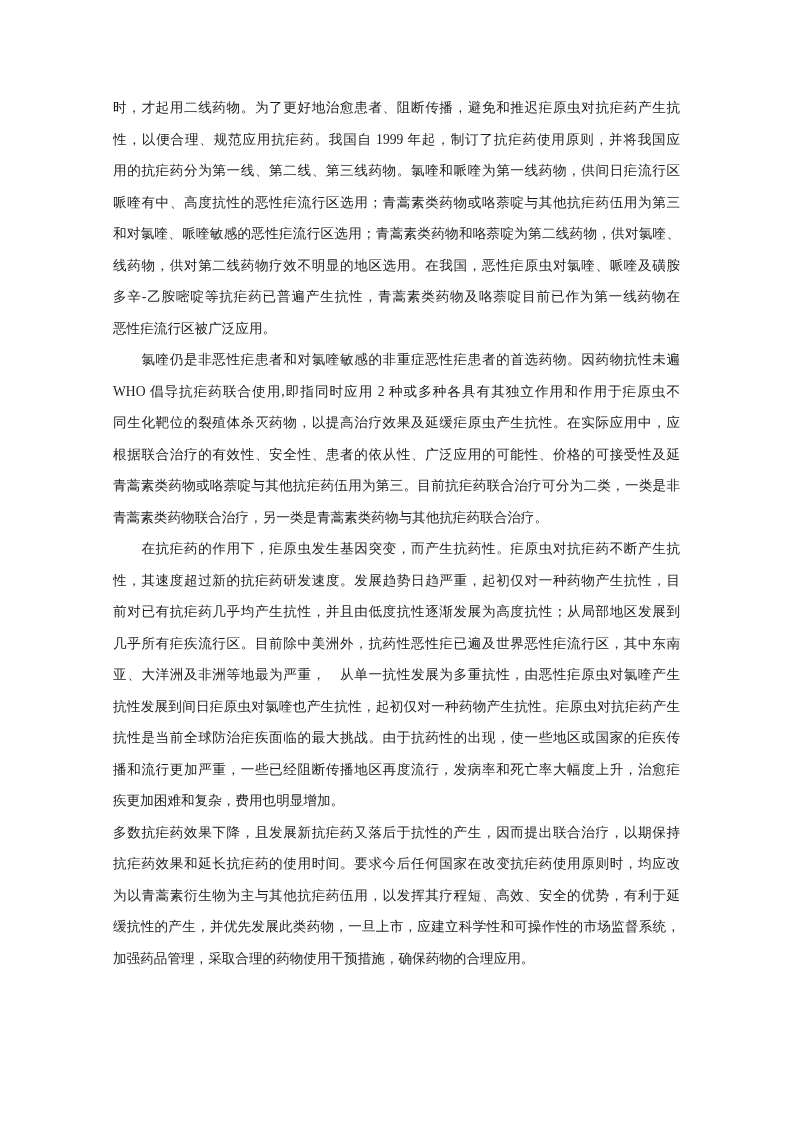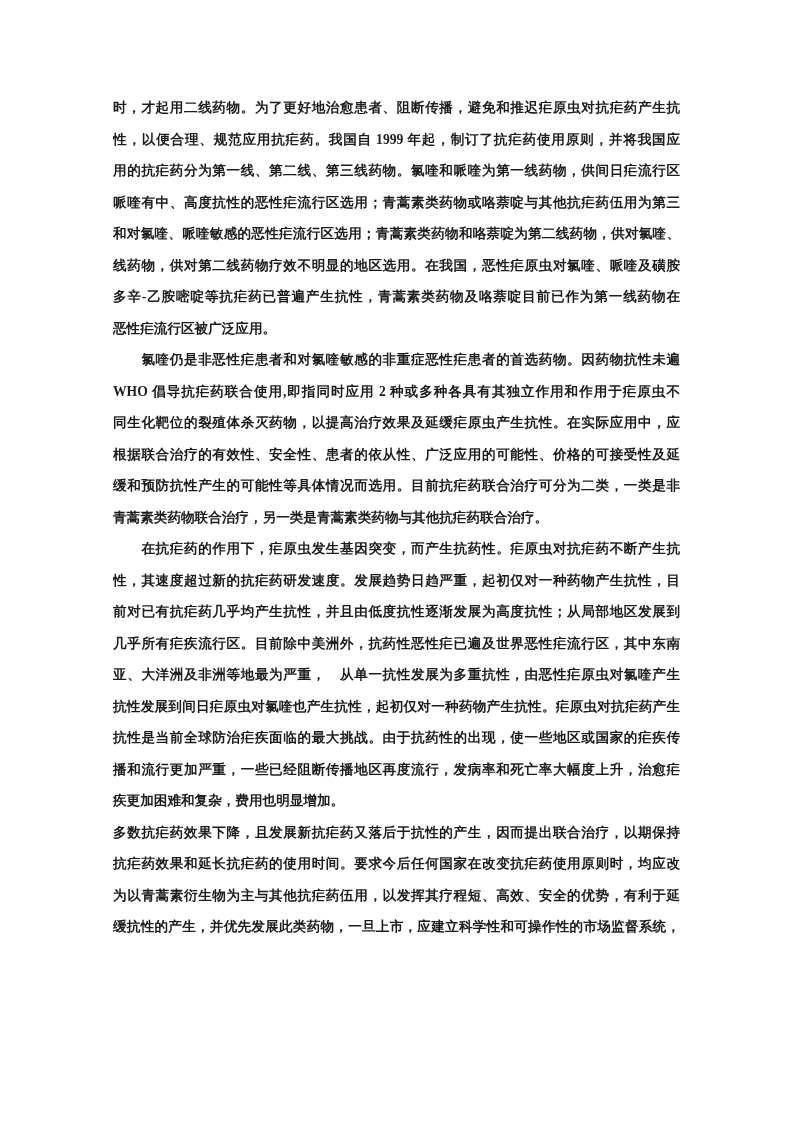--- a/index.html
+++ b/index.html
@@ -30,21 +30,20 @@
   .paragraph {
     margin: 0;
     padding: 0;
   }
   .text-line {
     line-height: 31.5px;
     height: 31.5px;
     text-align: justify;
     text-align-last: justify;
     overflow: hidden;
-    font-weight: bold;
   }
   .text-line.last {
     text-align-last: left;
   }
 </style>
 </head>
 <body>
 
 <div class="page" style="background: rgb(255, 255, 255);">
   <div class="text-block" id="text-block" style="color: rgb(28, 28, 28);">
@@ -56,34 +55,35 @@
         <div class="text-line">和对氯喹、哌喹敏感的恶性疟流行区选用；青蒿素类药物和咯萘啶为第二线药物，供对氯喹、</div>
         <div class="text-line">线药物，供对第二线药物疗效不明显的地区选用。在我国，恶性疟原虫对氯喹、哌喹及磺胺</div>
         <div class="text-line">多辛-乙胺嘧啶等抗疟药已普遍产生抗性，青蒿素类药物及咯萘啶目前已作为第一线药物在</div>
         <div class="text-line last">恶性疟流行区被广泛应用。</div>
       </div>
       <div class="paragraph">
         <div class="text-line">　　氯喹仍是非恶性疟患者和对氯喹敏感的非重症恶性疟患者的首选药物。因药物抗性未遍</div>
         <div class="text-line">WHO 倡导抗疟药联合使用,即指同时应用 2 种或多种各具有其独立作用和作用于疟原虫不</div>
         <div class="text-line">同生化靶位的裂殖体杀灭药物，以提高治疗效果及延缓疟原虫产生抗性。在实际应用中，应</div>
         <div class="text-line">根据联合治疗的有效性、安全性、患者的依从性、广泛应用的可能性、价格的可接受性及延</div>
-        <div class="text-line">缓和预防抗性产生的可能性等具体情况而选用。目前抗疟药联合治疗可分为二类，一类是非</div>
+        <div class="text-line">青蒿素类药物或咯萘啶与其他抗疟药伍用为第三。目前抗疟药联合治疗可分为二类，一类是非</div>
         <div class="text-line last">青蒿素类药物联合治疗，另一类是青蒿素类药物与其他抗疟药联合治疗。</div>
       </div>
       <div class="paragraph">
         <div class="text-line">　　在抗疟药的作用下，疟原虫发生基因突变，而产生抗药性。疟原虫对抗疟药不断产生抗</div>
         <div class="text-line">性，其速度超过新的抗疟药研发速度。发展趋势日趋严重，起初仅对一种药物产生抗性，目</div>
         <div class="text-line">前对已有抗疟药几乎均产生抗性，并且由低度抗性逐渐发展为高度抗性；从局部地区发展到</div>
         <div class="text-line">几乎所有疟疾流行区。目前除中美洲外，抗药性恶性疟已遍及世界恶性疟流行区，其中东南</div>
         <div class="text-line">亚、大洋洲及非洲等地最为严重，　从单一抗性发展为多重抗性，由恶性疟原虫对氯喹产生</div>
         <div class="text-line">抗性发展到间日疟原虫对氯喹也产生抗性，起初仅对一种药物产生抗性。疟原虫对抗疟药产生</div>
         <div class="text-line">抗性是当前全球防治疟疾面临的最大挑战。由于抗药性的出现，使一些地区或国家的疟疾传</div>
         <div class="text-line">播和流行更加严重，一些已经阻断传播地区再度流行，发病率和死亡率大幅度上升，治愈疟</div>
         <div class="text-line last">疾更加困难和复杂，费用也明显增加。</div>
       </div>
       <div class="paragraph">
         <div class="text-line">多数抗疟药效果下降，且发展新抗疟药又落后于抗性的产生，因而提出联合治疗，以期保持</div>
         <div class="text-line">抗疟药效果和延长抗疟药的使用时间。要求今后任何国家在改变抗疟药使用原则时，均应改</div>
         <div class="text-line">为以青蒿素衍生物为主与其他抗疟药伍用，以发挥其疗程短、高效、安全的优势，有利于延</div>
         <div class="text-line">缓抗性的产生，并优先发展此类药物，一旦上市，应建立科学性和可操作性的市场监督系统，</div>
+        <div class="text-line last">加强药品管理，采取合理的药物使用干预措施，确保药物的合理应用。</div>
       </div>
     </div>
 </div>
 
 </body></html>

